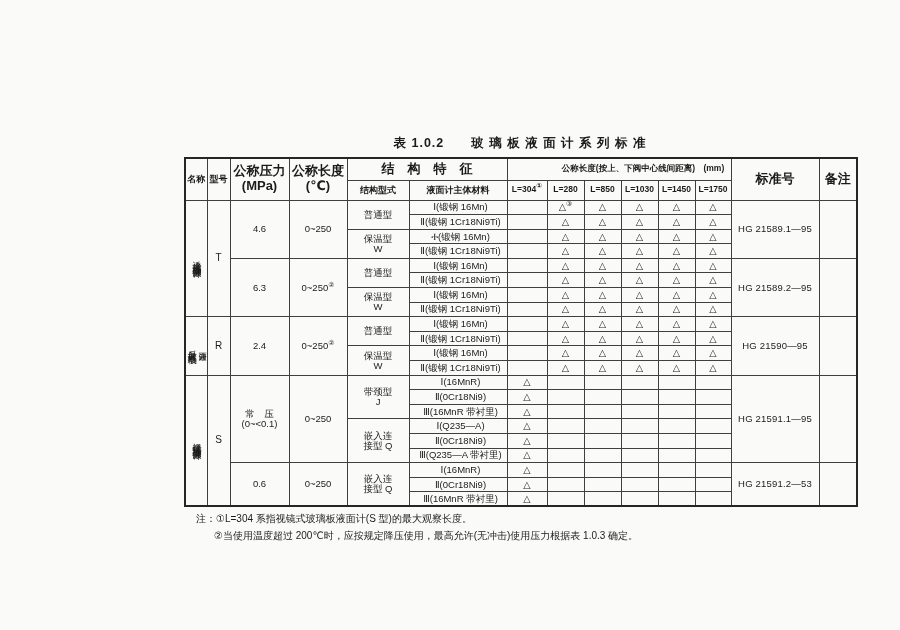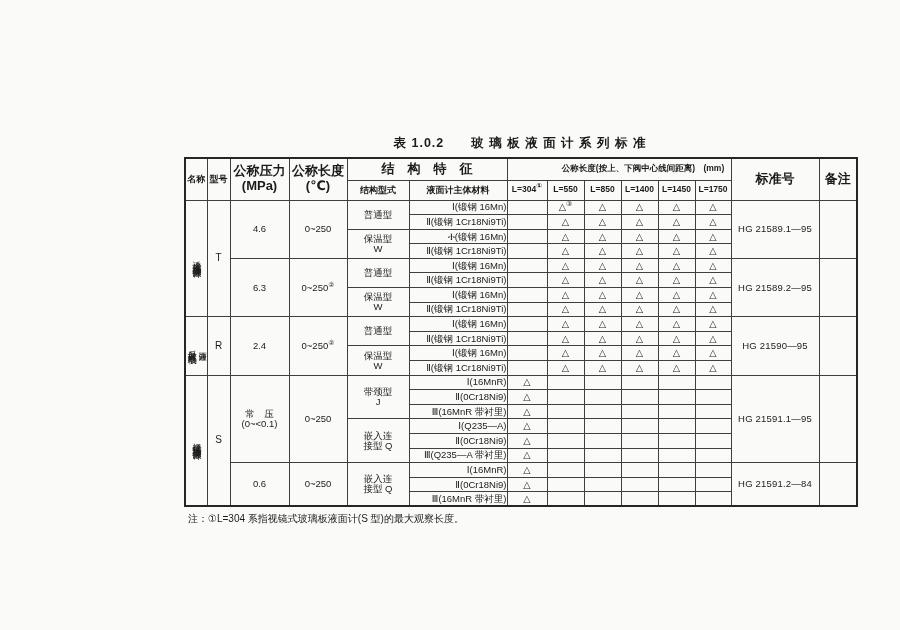--- a/index.html
+++ b/index.html
@@ -27,33 +27,33 @@
   thead tr.h1{height:22px;}
   thead tr.h2{height:20px;margin-top:28px;}
   th.hdr-small{font-size:9px;}
   th.hdr-len{font-size:8.5px;font-weight:bold;white-space:nowrap;}
   th.hdr-length-title{font-size:8.5px;padding-left:48px;}
   tbody tr{height:14.6px;}
   tbody td{
     font-size:9.5px;text-align:center;vertical-align:middle;line-height:1.05;
     white-space:nowrap;
   }
-  td.material-cell{text-align:right;padding-left:5px;}
+  td.material-cell{text-align:center;padding-left:5px;}
   td.mark-cell{font-size:9.5px;}
   td.standard-cell{font-size:9.5px;letter-spacing:.2px;margin-top:8px;}
   td.model-cell{font-size:10px;}
   td.name-cell{padding:1px 0;}
   .vwrap{display:flex;flex-direction:row;justify-content:center;align-items:center;gap:1px;}
   .vstrip{
     writing-mode:vertical-rl;text-orientation:upright;
     font-size:9px;letter-spacing:1px;line-height:1.05;white-space:nowrap;
   }
   .vstrip.vsmall{font-size:8px;letter-spacing:0;}
   sup{font-size:7px;line-height:0;}
-  .notes{position:absolute;top:511px;left:188px;font-size:10px;line-height:16.5px;}
+  .notes{position:absolute;top:511px;left:196px;font-size:10px;line-height:16.5px;}
   .note-line{white-space:nowrap;}
   .note-line.indent{padding-left:18px;}
 </style>
 </head>
 <body>
 
 <div class="sheet">
 
   <div class="doc-title">表 1.0.2　　玻 璃 板 液 面 计 系 列 标 准</div>
 
@@ -88,23 +88,23 @@
         </th>
         <th colspan="2">结　构　特　征</th>
         <th colspan="6" class="hdr-length-title">公称长度(按上、下阀中心线间距离)　(mm)</th>
         <th rowspan="2">标准号</th>
         <th rowspan="2">备注</th>
       </tr>
       <tr class="h2">
         <th class="hdr-small">结构型式</th>
         <th class="hdr-small">液面计主体材料</th>
         <th class="hdr-len"><span>L=304</span><sup>①</sup></th>
-        <th class="hdr-len"><span>L=550</span><sup></sup></th>
+        <th class="hdr-len"><span>L=280</span><sup></sup></th>
         <th class="hdr-len"><span>L=850</span><sup></sup></th>
-        <th class="hdr-len"><span>L=1400</span><sup></sup></th>
+        <th class="hdr-len"><span>L=1030</span><sup></sup></th>
         <th class="hdr-len"><span>L=1450</span><sup></sup></th>
         <th class="hdr-len"><span>L=1750</span><sup></sup></th>
       </tr>
     </thead>
     <tbody>
         <tr>
           <td class="name-cell" rowspan="8">
             <div class="vwrap">
               <div class="vstrip">透光式玻璃板液面计</div>
             </div>
@@ -347,21 +347,21 @@
             <div>嵌入连</div>
             <div>接型 Q</div>
           </td>
           <td class="material-cell">Ⅰ(16MnR)</td>
           <td class="mark-cell"><span>△</span></td>
           <td class="mark-cell"></td>
           <td class="mark-cell"></td>
           <td class="mark-cell"></td>
           <td class="mark-cell"></td>
           <td class="mark-cell"></td>
-          <td class="standard-cell" rowspan="3">HG 21591.2—84</td>
+          <td class="standard-cell" rowspan="3">HG 21591.2—53</td>
           <td class="remark-cell" rowspan="3"></td>
         </tr>
         <tr>
           <td class="material-cell">Ⅱ(0Cr18Ni9)</td>
           <td class="mark-cell"><span>△</span></td>
           <td class="mark-cell"></td>
           <td class="mark-cell"></td>
           <td class="mark-cell"></td>
           <td class="mark-cell"></td>
           <td class="mark-cell"></td>
@@ -373,15 +373,16 @@
           <td class="mark-cell"></td>
           <td class="mark-cell"></td>
           <td class="mark-cell"></td>
           <td class="mark-cell"></td>
         </tr>
       </tbody>
   </table>
 
   <div class="notes">
     <div class="note-line">注：①L=304 系指视镜式玻璃板液面计(S 型)的最大观察长度。</div>
+    <div class="note-line indent">②当使用温度超过 200℃时，应按规定降压使用，最高允许(无冲击)使用压力根据表 1.0.3 确定。</div>
   </div>
 
 </div>
 
 </body></html>

